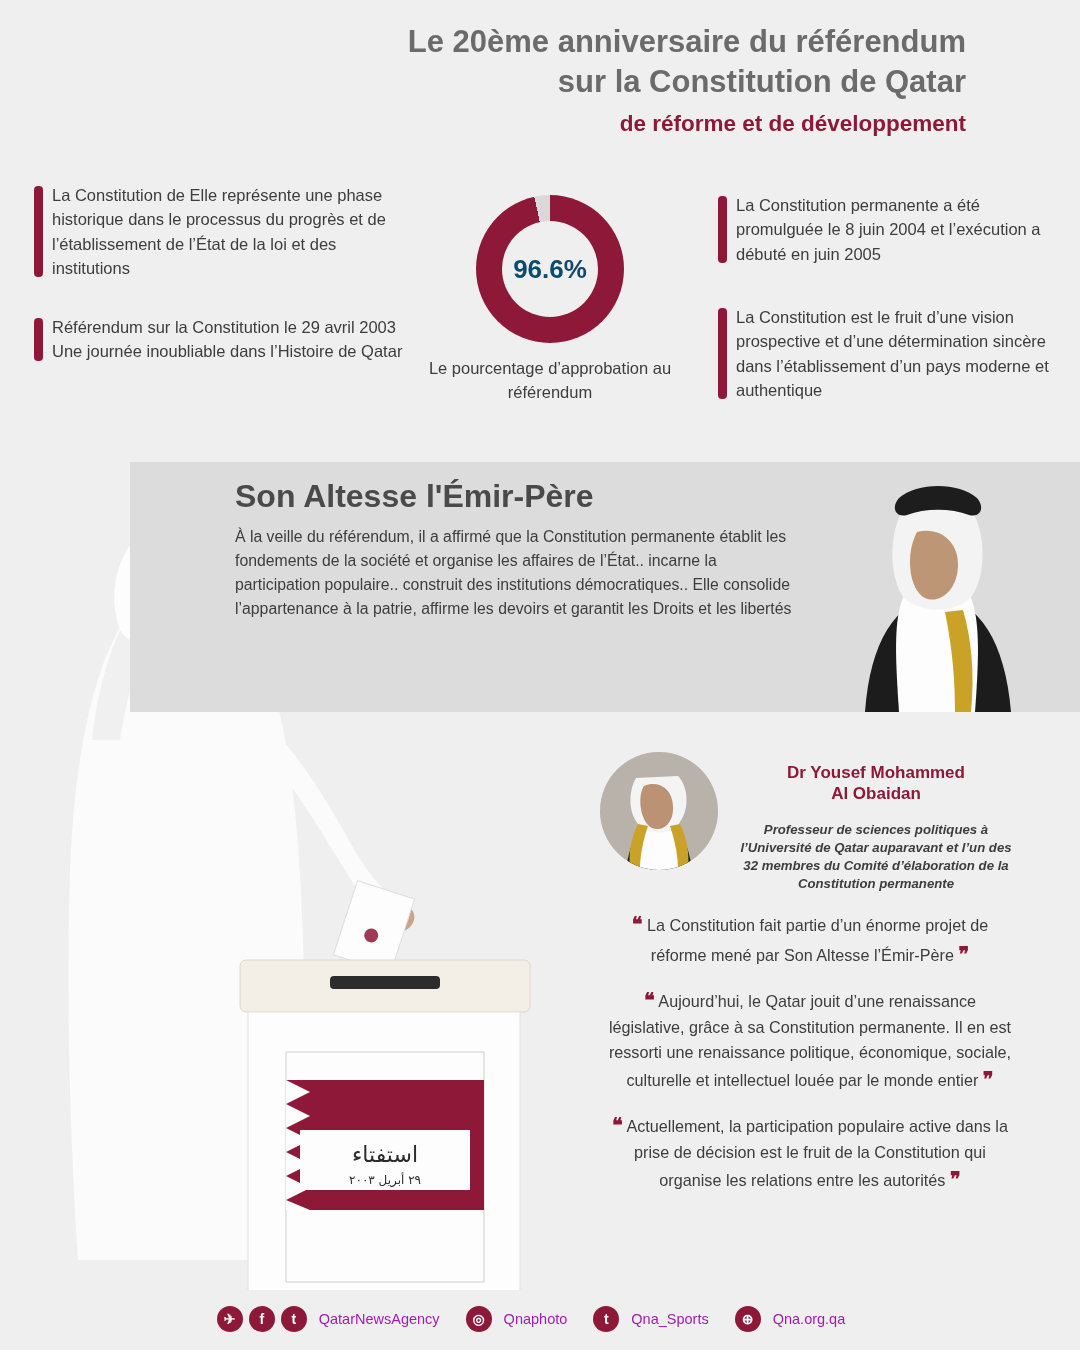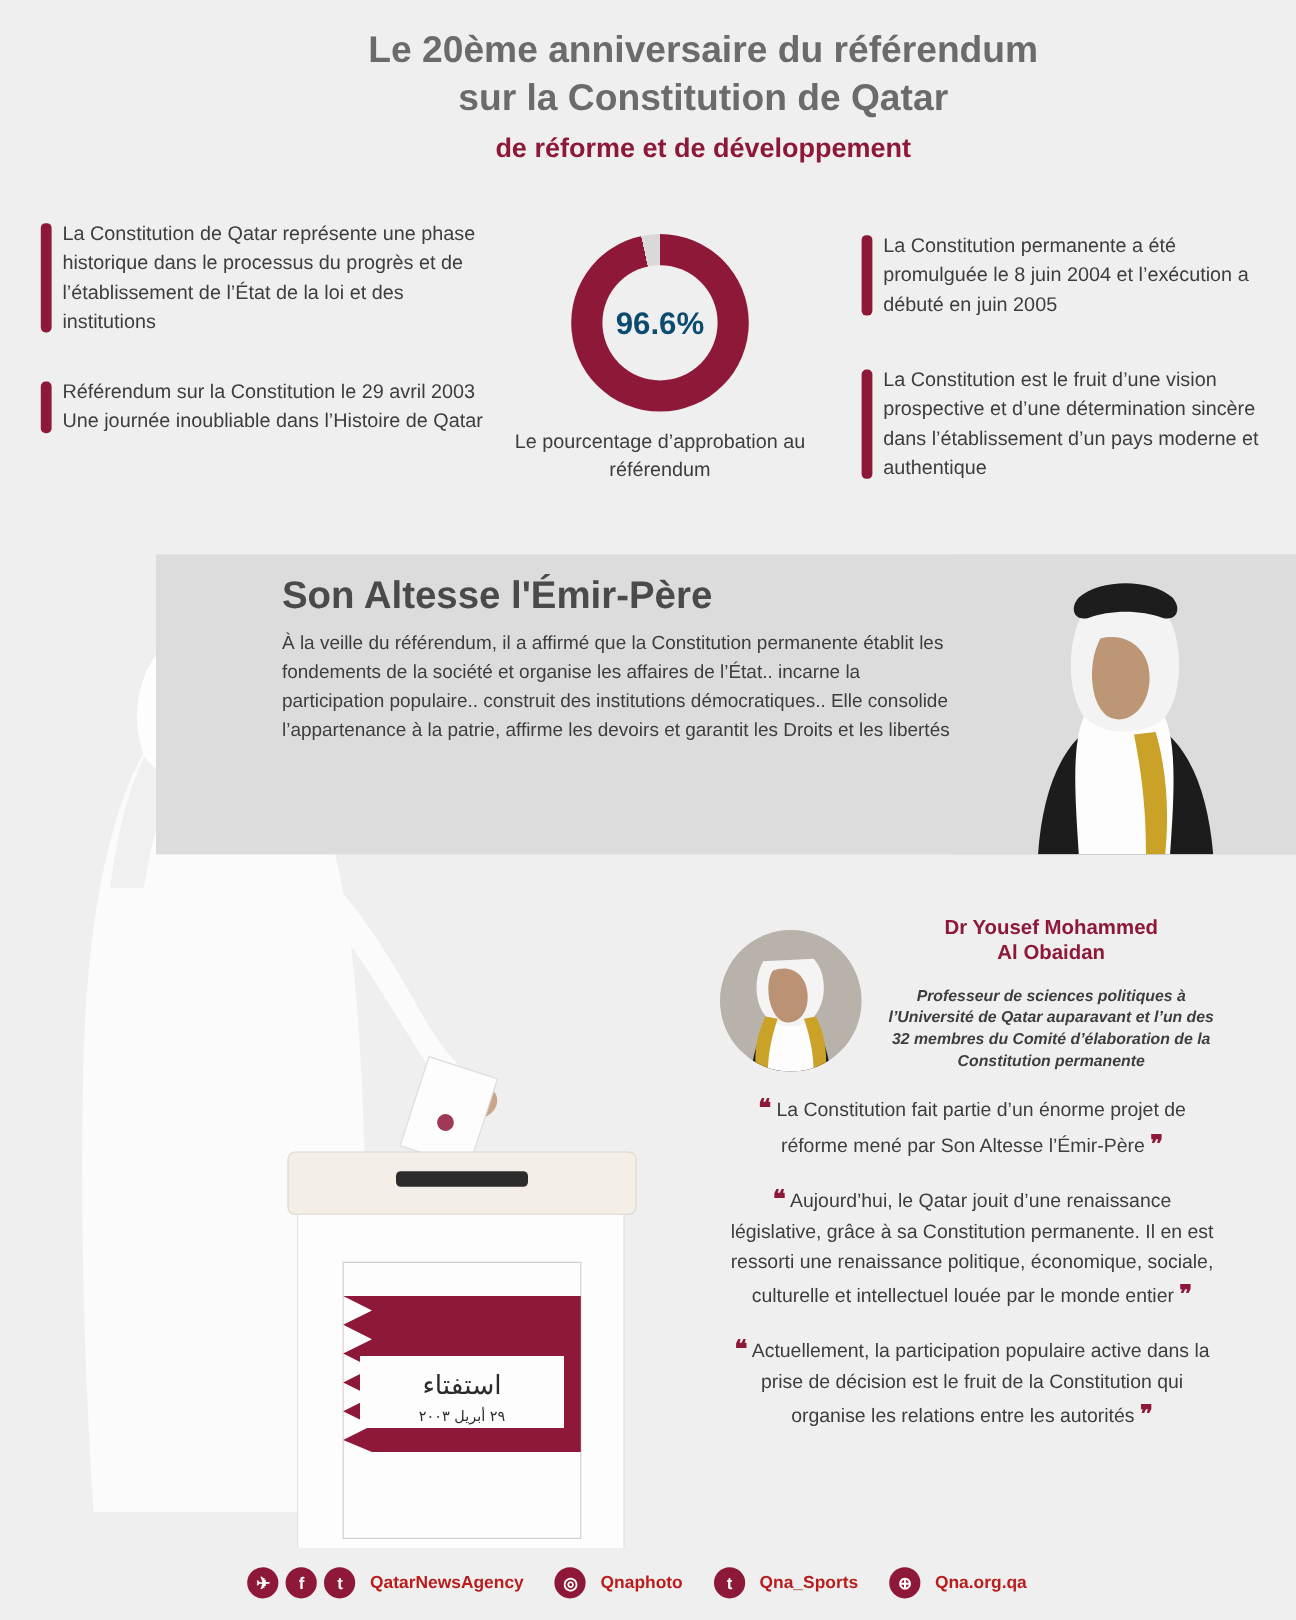--- a/index.html
+++ b/index.html
@@ -13,21 +13,21 @@
   }
   .page{position:relative;width:1080px;height:1350px;background:#efefef;}
 
   
   .header{position:relative;height:175px;}
   .logo{position:absolute;left:38px;top:18px;width:170px;text-align:center;}
   .logo-mark{width:105px;height:80px;margin:0 auto;position:relative;}
   .logo-ar{font-size:17px;color:#8e1838;font-weight:bold;letter-spacing:1px;margin-top:2px;}
   .logo-en{font-size:12.5px;color:#8e1838;font-weight:bold;letter-spacing:1.4px;margin-top:3px;}
 
-  .title-wrap{position:absolute;left:216px;top:22px;width:740px;text-align:center;}
+  .title-wrap{position:absolute;left:226px;top:22px;width:740px;text-align:right;}
   .title-1{font-size:31px;font-weight:bold;color:#6b6b6b;line-height:1.28;}
   .title-2{font-size:22.5px;font-weight:bold;color:#8e1838;line-height:1.28;margin-top:9px;}
 
   
   .facts{position:relative;height:280px;}
   .fact{position:absolute;padding-left:18px;font-size:16.5px;line-height:1.47;color:#3d3d3d;}
   .fact:before{content:"";position:absolute;left:0;top:3px;bottom:3px;width:9px;background:#8e1838;border-radius:4px;}
 
   .f1{left:34px;top:8px;width:360px;}
   .f2{left:34px;top:140px;width:360px;}
@@ -49,51 +49,51 @@
   .emir-title{font-size:32px;font-weight:bold;color:#4a4a4a;margin-bottom:10px;}
   .emir-body{font-size:15.8px;line-height:1.52;color:#3d3d3d;}
 
   .emir-photo{position:absolute;left:665px;top:0;width:285px;height:250px;overflow:hidden;background:#dcdcdc;}
 
   
   .ballot-area{position:absolute;left:0;top:440px;width:620px;height:850px;}
 
   
   .expert{position:absolute;left:600px;top:752px;width:420px;}
-  .expert-head{display:flex;align-items:flex-end;gap:14px;}
+  .expert-head{display:flex;align-items:flex-start;gap:14px;}
   .expert-photo{width:118px;height:118px;border-radius:50%;overflow:hidden;flex:0 0 118px;background:#c9c2bb;position:relative;}
   .expert-info{flex:1;text-align:center;padding-top:10px;}
   .expert-name{font-size:17px;font-weight:bold;color:#8e1838;line-height:1.25;}
   .expert-role{font-size:13.2px;font-weight:bold;color:#3d3d3d;line-height:1.38;margin-top:16px;font-style:italic;}
 
   .quote{position:relative;font-size:16.2px;line-height:1.5;color:#3d3d3d;text-align:center;margin-top:16px;padding:0 4px;}
   .qm{color:#8e1838;font-weight:bold;font-size:20px;}
 
   
   .footer{position:absolute;left:0;bottom:0;width:1080px;height:62px;display:flex;align-items:center;justify-content:center;gap:8px;}
   .sicon{width:26px;height:26px;border-radius:50%;background:#8e1838;color:#fff;display:flex;align-items:center;justify-content:center;font-size:14px;font-weight:bold;}
-  .shandle{font-size:14.5px;color:#b91c1c;margin-right:18px;margin-left:6px;font-weight:bold;}
+  .shandle{font-size:14.5px;color:#a21caf;margin-right:18px;margin-left:6px;}
   .sgroup{display:flex;align-items:center;gap:6px;}
 </style>
 </head>
 <body>
 
 <div class="page">
 
   <div class="header">
 
     <div class="title-wrap">
       <div class="title-1">Le 20ème  anniversaire du référendum</div>
       <div class="title-1">sur la Constitution de Qatar</div>
       <div class="title-2">de réforme et de développement</div>
     </div>
   </div>
 
   <div class="facts">
-    <div class="fact f1">La Constitution de Qatar représente une phase historique dans le processus du progrès et de l’établissement de l’État de la loi et des institutions</div>
+    <div class="fact f1">La Constitution de Elle représente une phase historique dans le processus du progrès et de l’établissement de l’État de la loi et des institutions</div>
     <div class="fact f2">Référendum sur la Constitution le 29 avril 2003 Une journée inoubliable dans l’Histoire de Qatar</div>
     <div class="fact f3">La Constitution permanente a été promulguée le 8 juin 2004 et l’exécution a débuté en juin 2005</div>
     <div class="fact f4">La Constitution est le fruit d’une vision prospective et d’une détermination sincère dans l’établissement d’un pays moderne et authentique</div>
 
     <div class="donut-wrap">
       <div class="donut">
         <div class="donut-hole">
           <span class="donut-val">96.6%</span>
         </div>
       </div>

